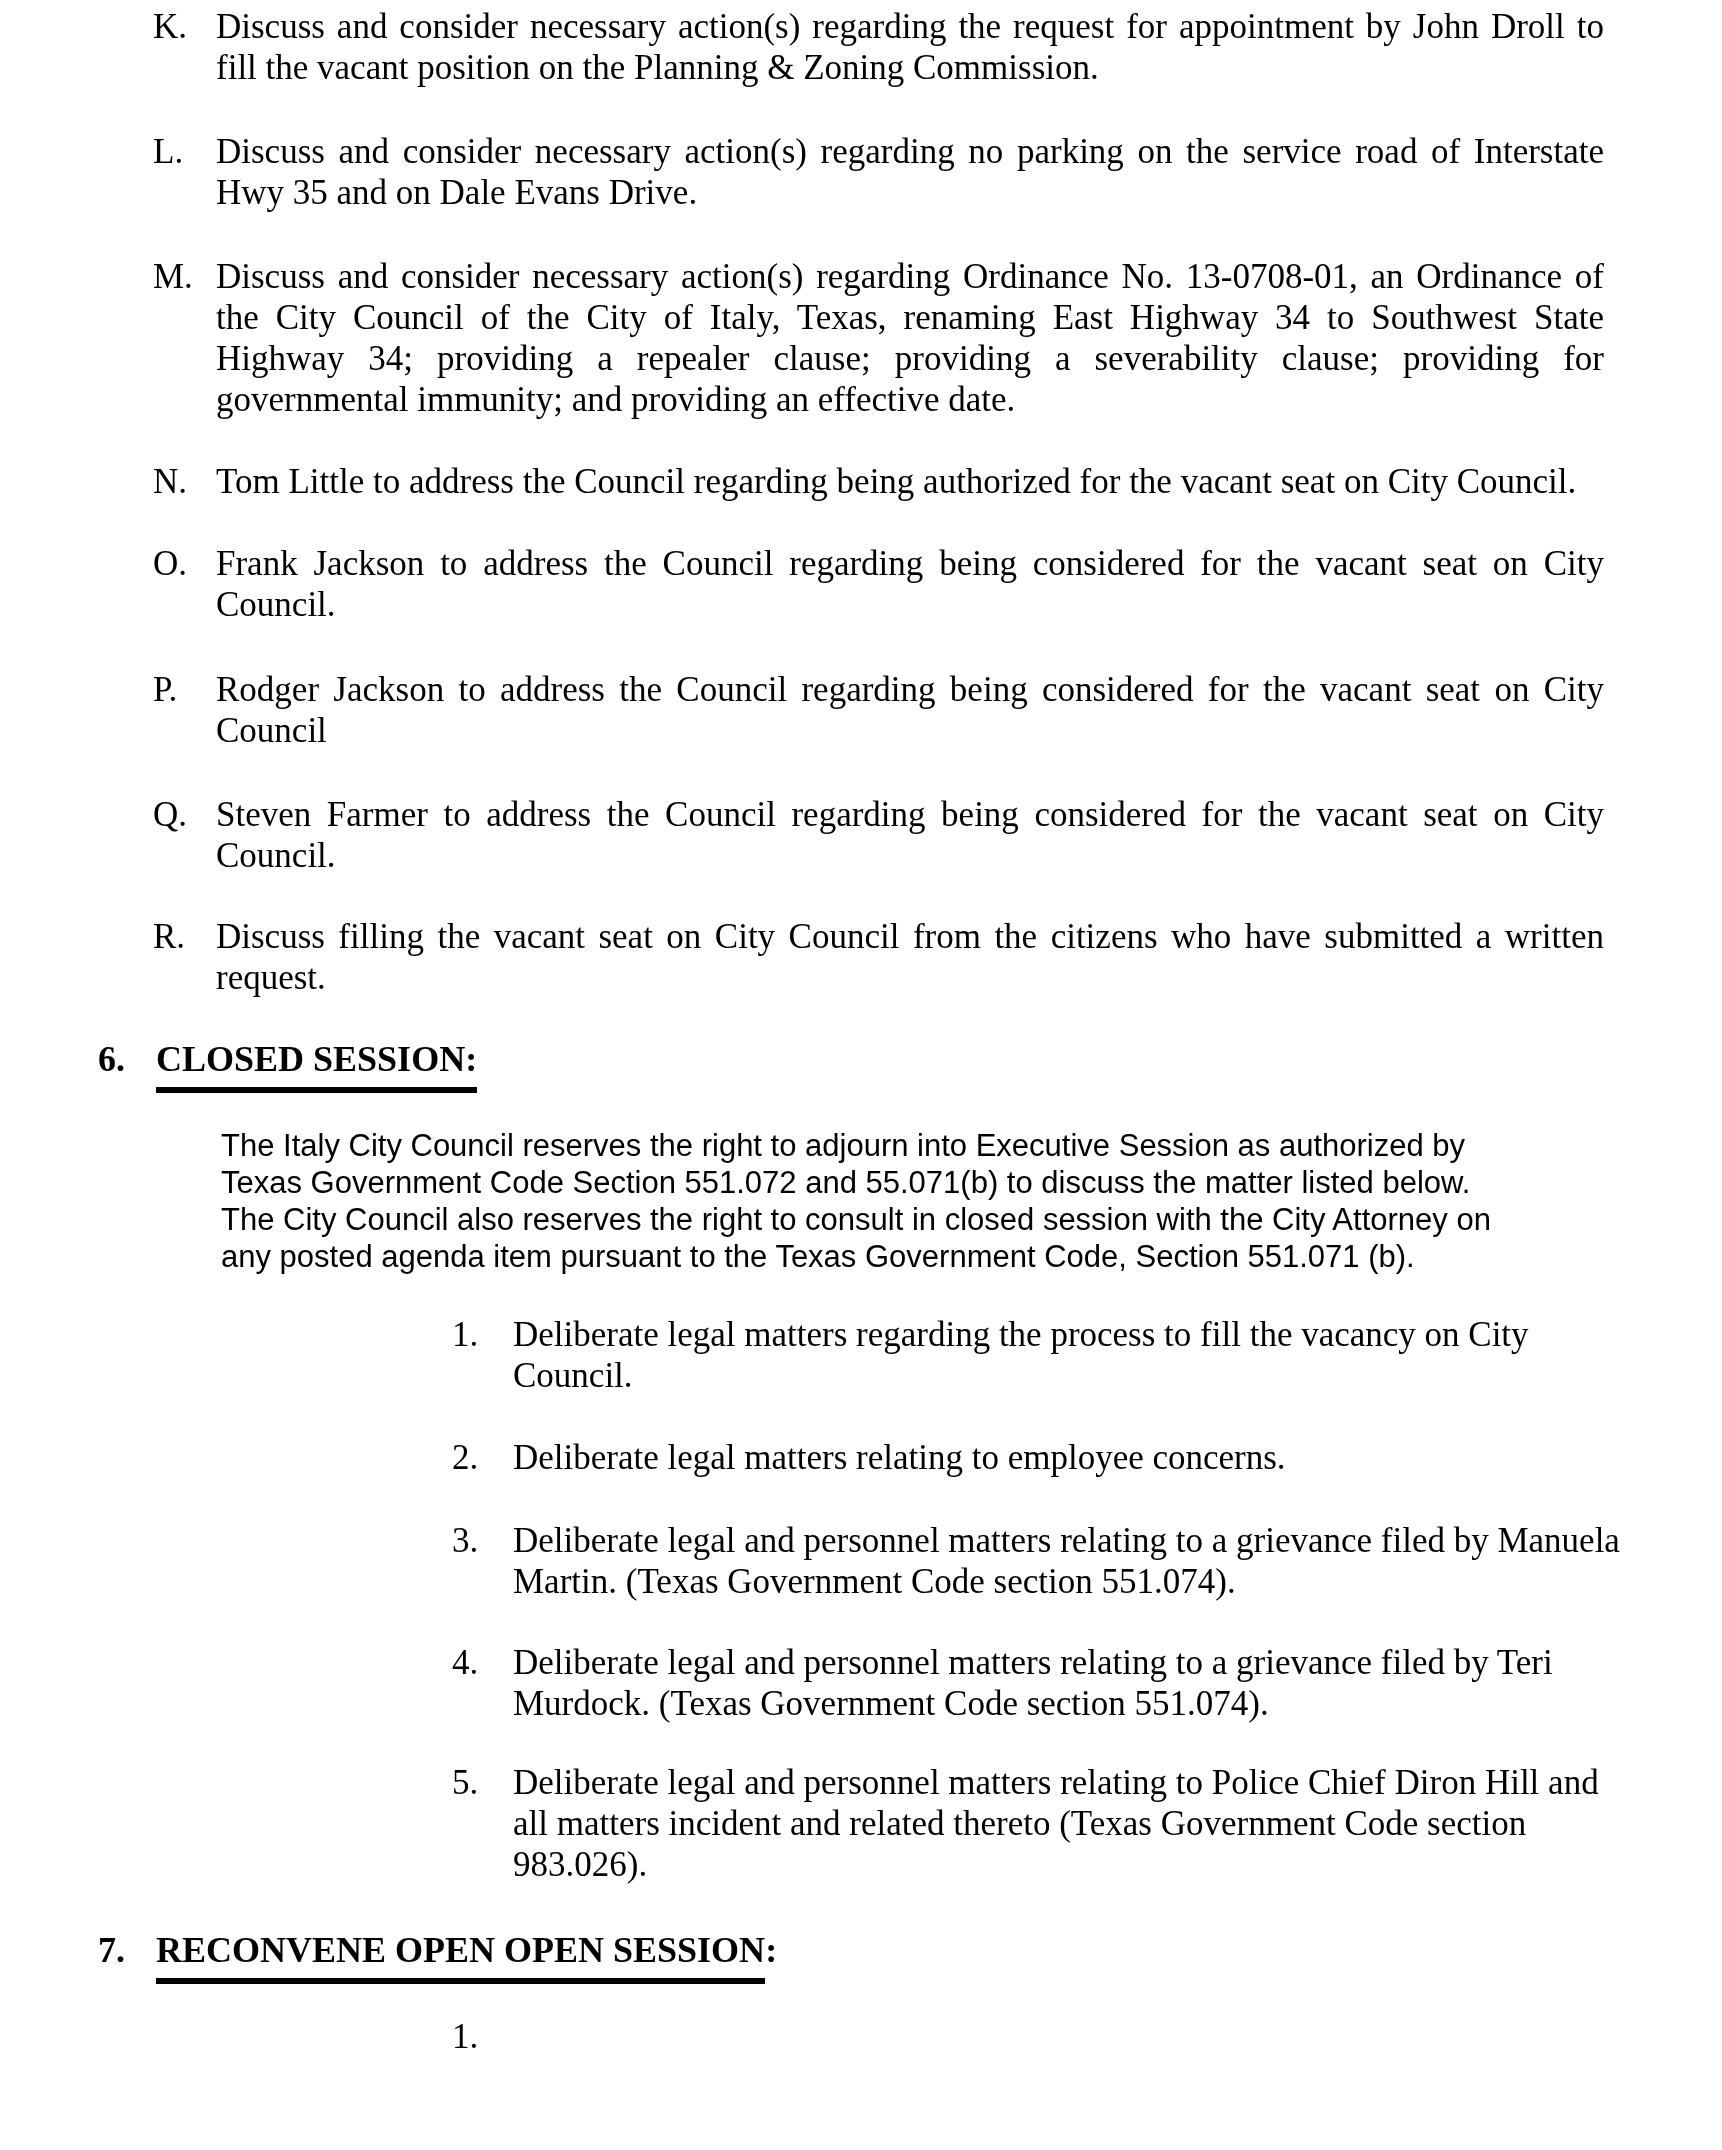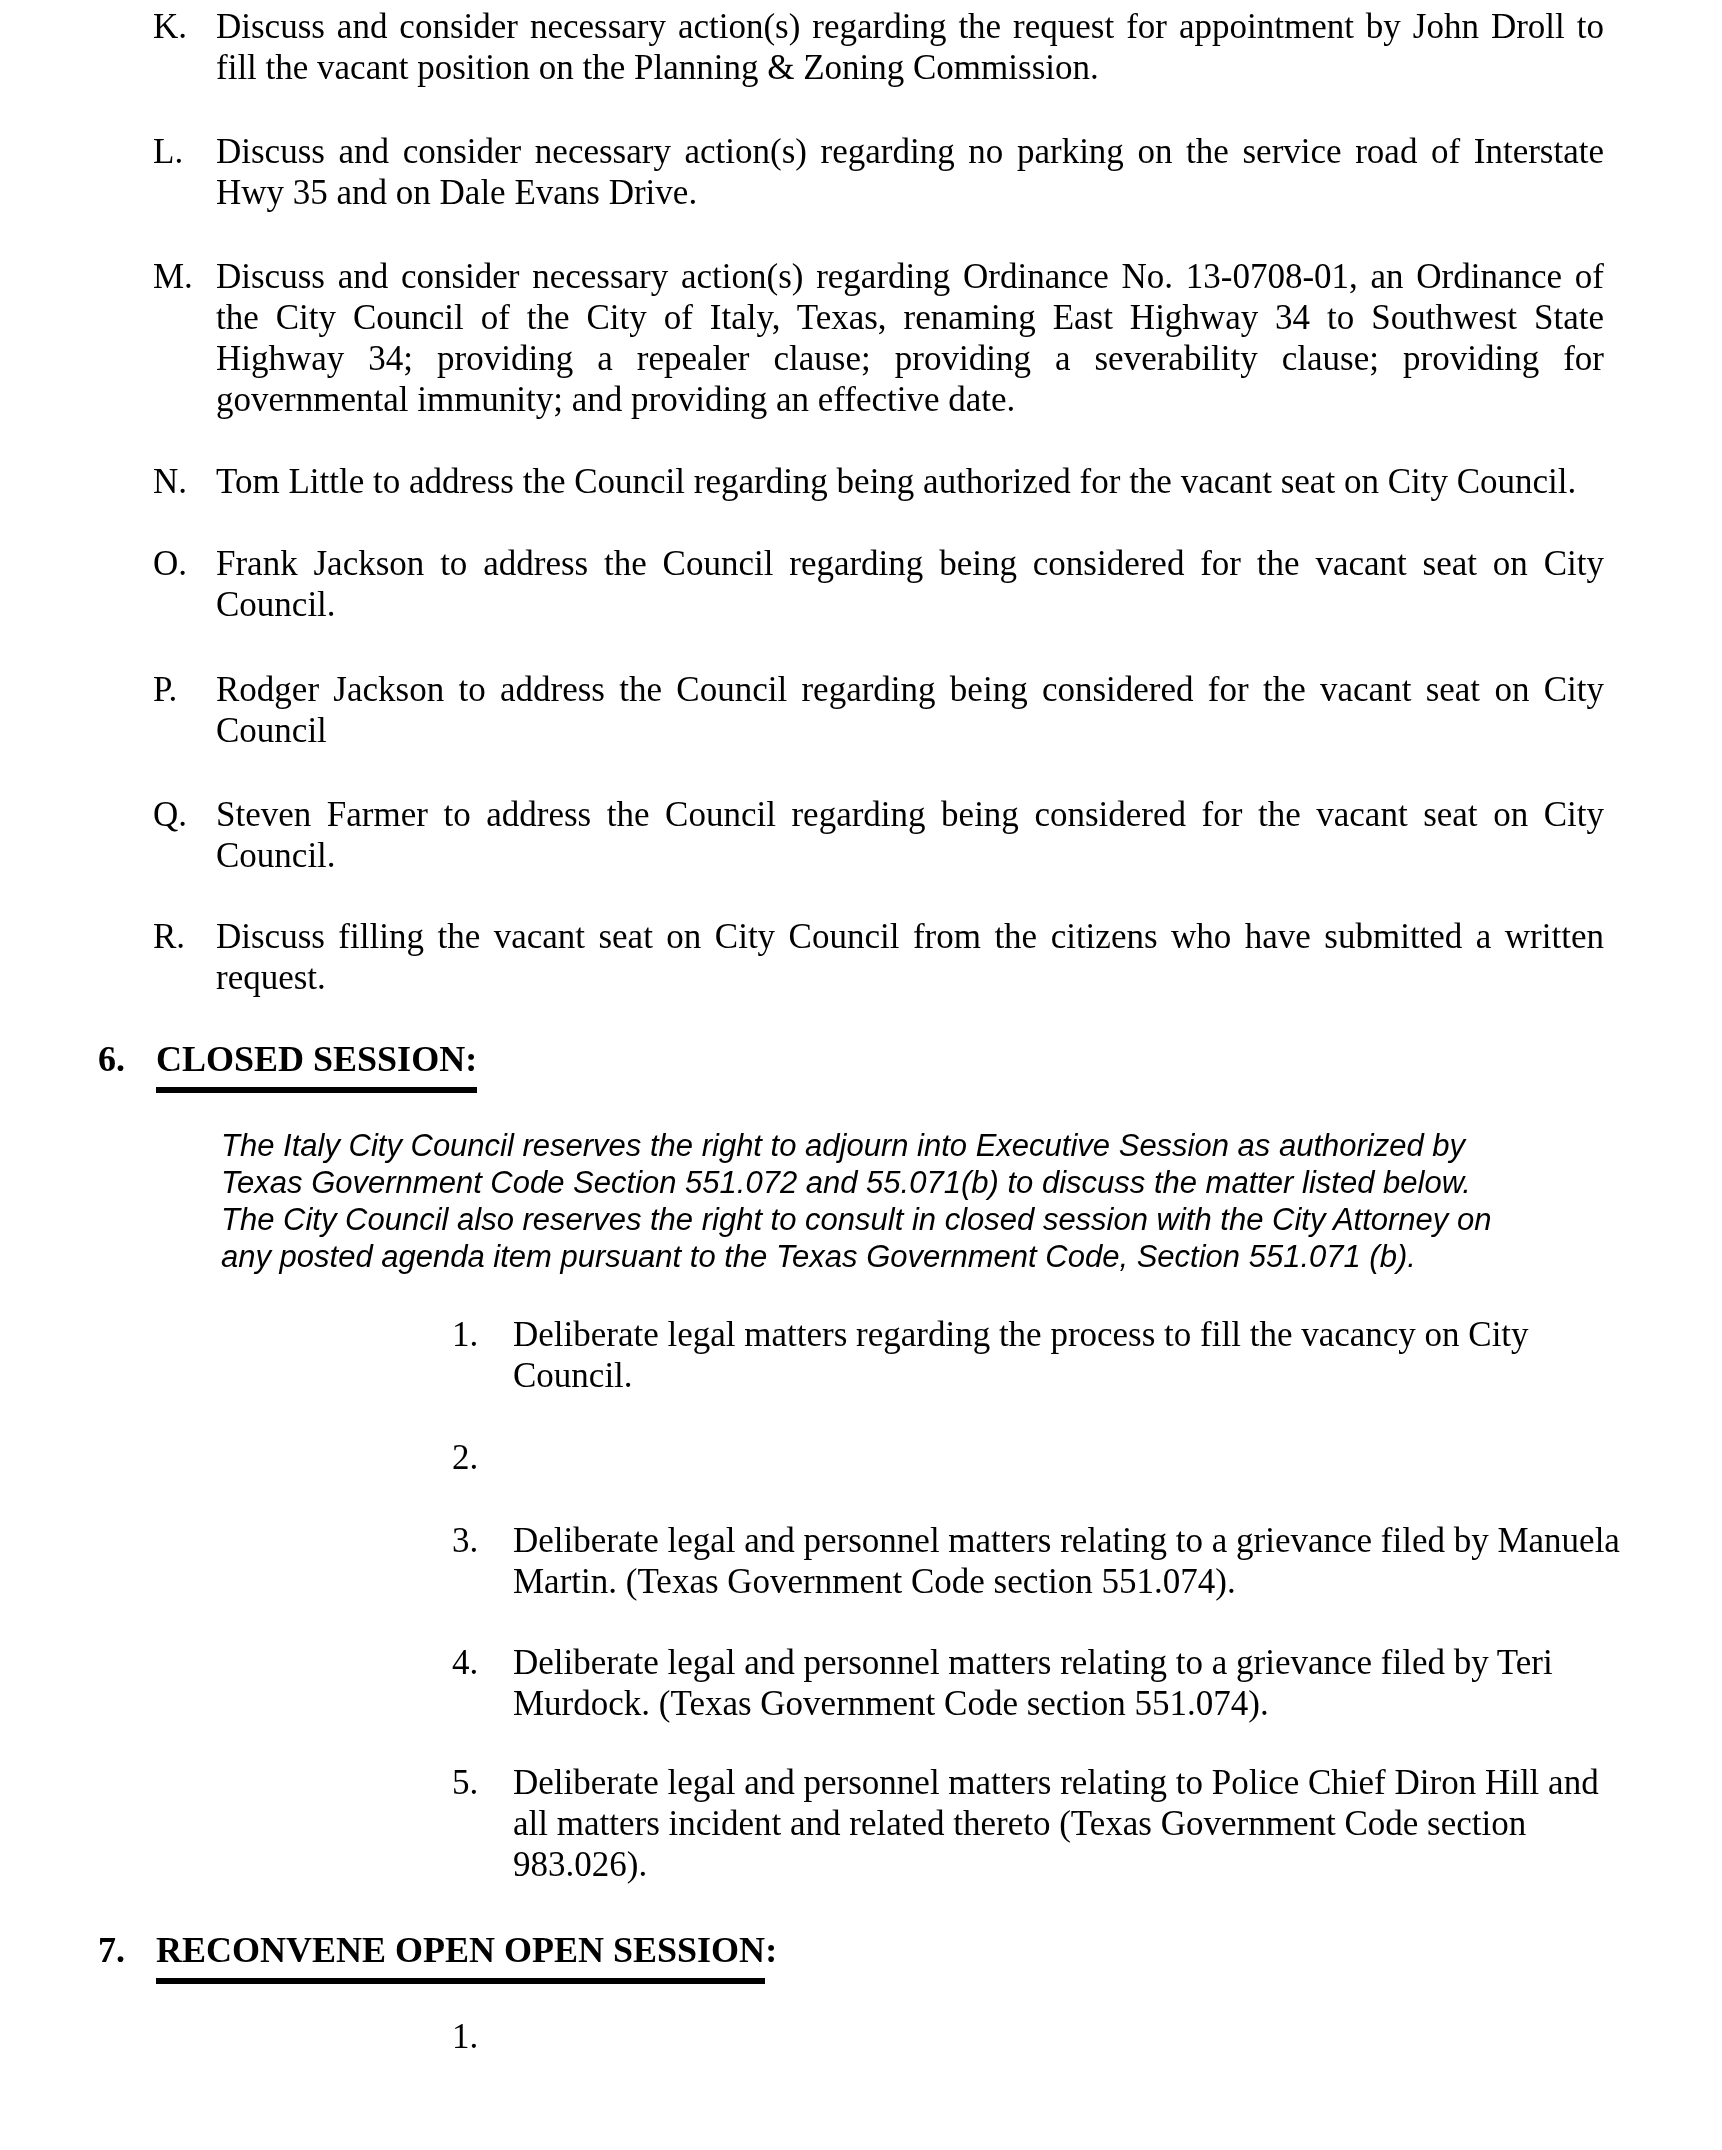--- a/index.html
+++ b/index.html
@@ -67,21 +67,20 @@
   }
   .scolon {
     display: inline-block;
   }
   
   .notice {
     position: absolute;
     left: 221px;
     width: 1310px;
     font-family: "Liberation Sans", "DejaVu Sans", sans-serif;
-    font-style: italic;
     font-size: 31px;
     line-height: 37px;
     text-align: left;
   }
 </style>
 </head>
 <body>
 
 <div class="page">
 
@@ -121,21 +120,21 @@
     <span class="smark">6.</span><span class="stitle">CLOSED SESSION:</span>
   </div>
 
   <div class="notice" style="top:1127px">The Italy City Council reserves the right to adjourn into Executive Session as authorized by Texas Government Code Section 551.072 and 55.071(b) to discuss the matter listed below. The City Council also reserves the right to consult in closed session with the City Attorney on any posted agenda item pursuant to the Texas Government Code, Section 551.071 (b).</div>
 
   <div class="citem" style="top:1314px">
     <span class="cmark">1.</span><span>Deliberate legal matters regarding the process to fill the vacancy on City Council.</span>
   </div>
 
   <div class="citem" style="top:1437px">
-    <span class="cmark">2.</span>
+    <span class="cmark">2.</span><span>Deliberate legal matters relating to employee concerns.</span>
   </div>
 
   <div class="citem" style="top:1520px">
     <span class="cmark">3.</span><span>Deliberate legal and personnel matters relating to a grievance filed by Manuela Martin. (Texas Government Code section 551.074).</span>
   </div>
 
   <div class="citem" style="top:1642px">
     <span class="cmark">4.</span><span>Deliberate legal and personnel matters relating to a grievance filed by Teri Murdock. (Texas Government Code section 551.074).</span>
   </div>
 

